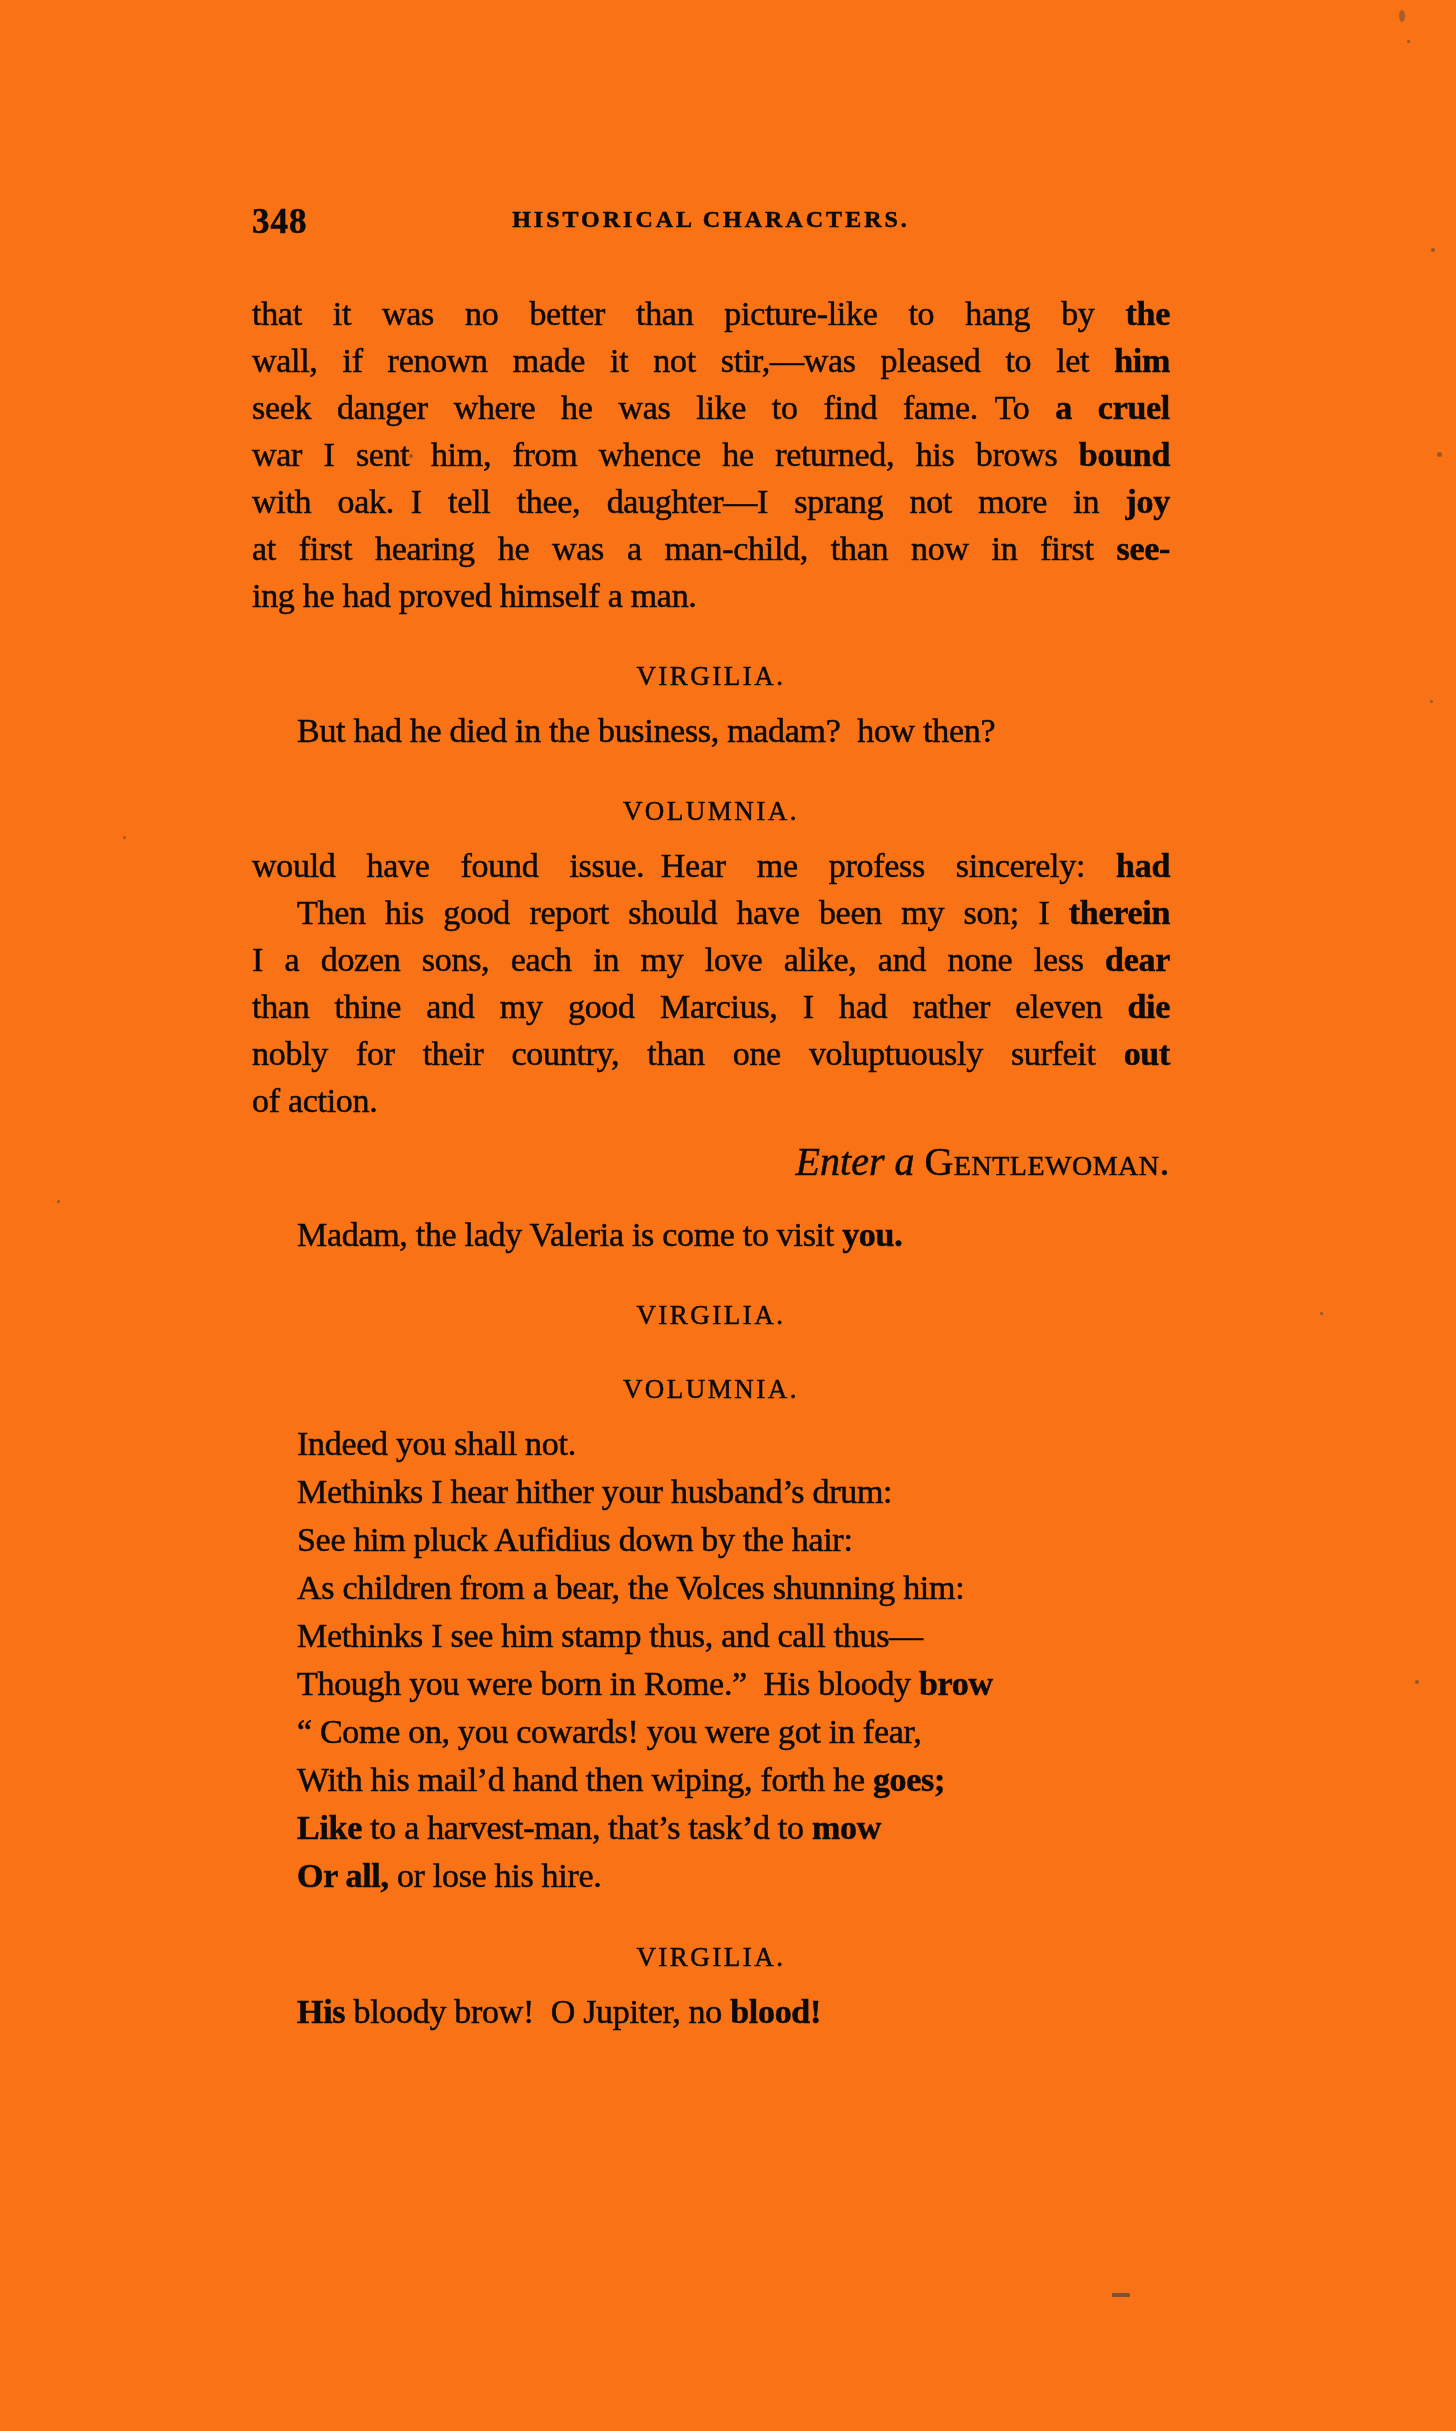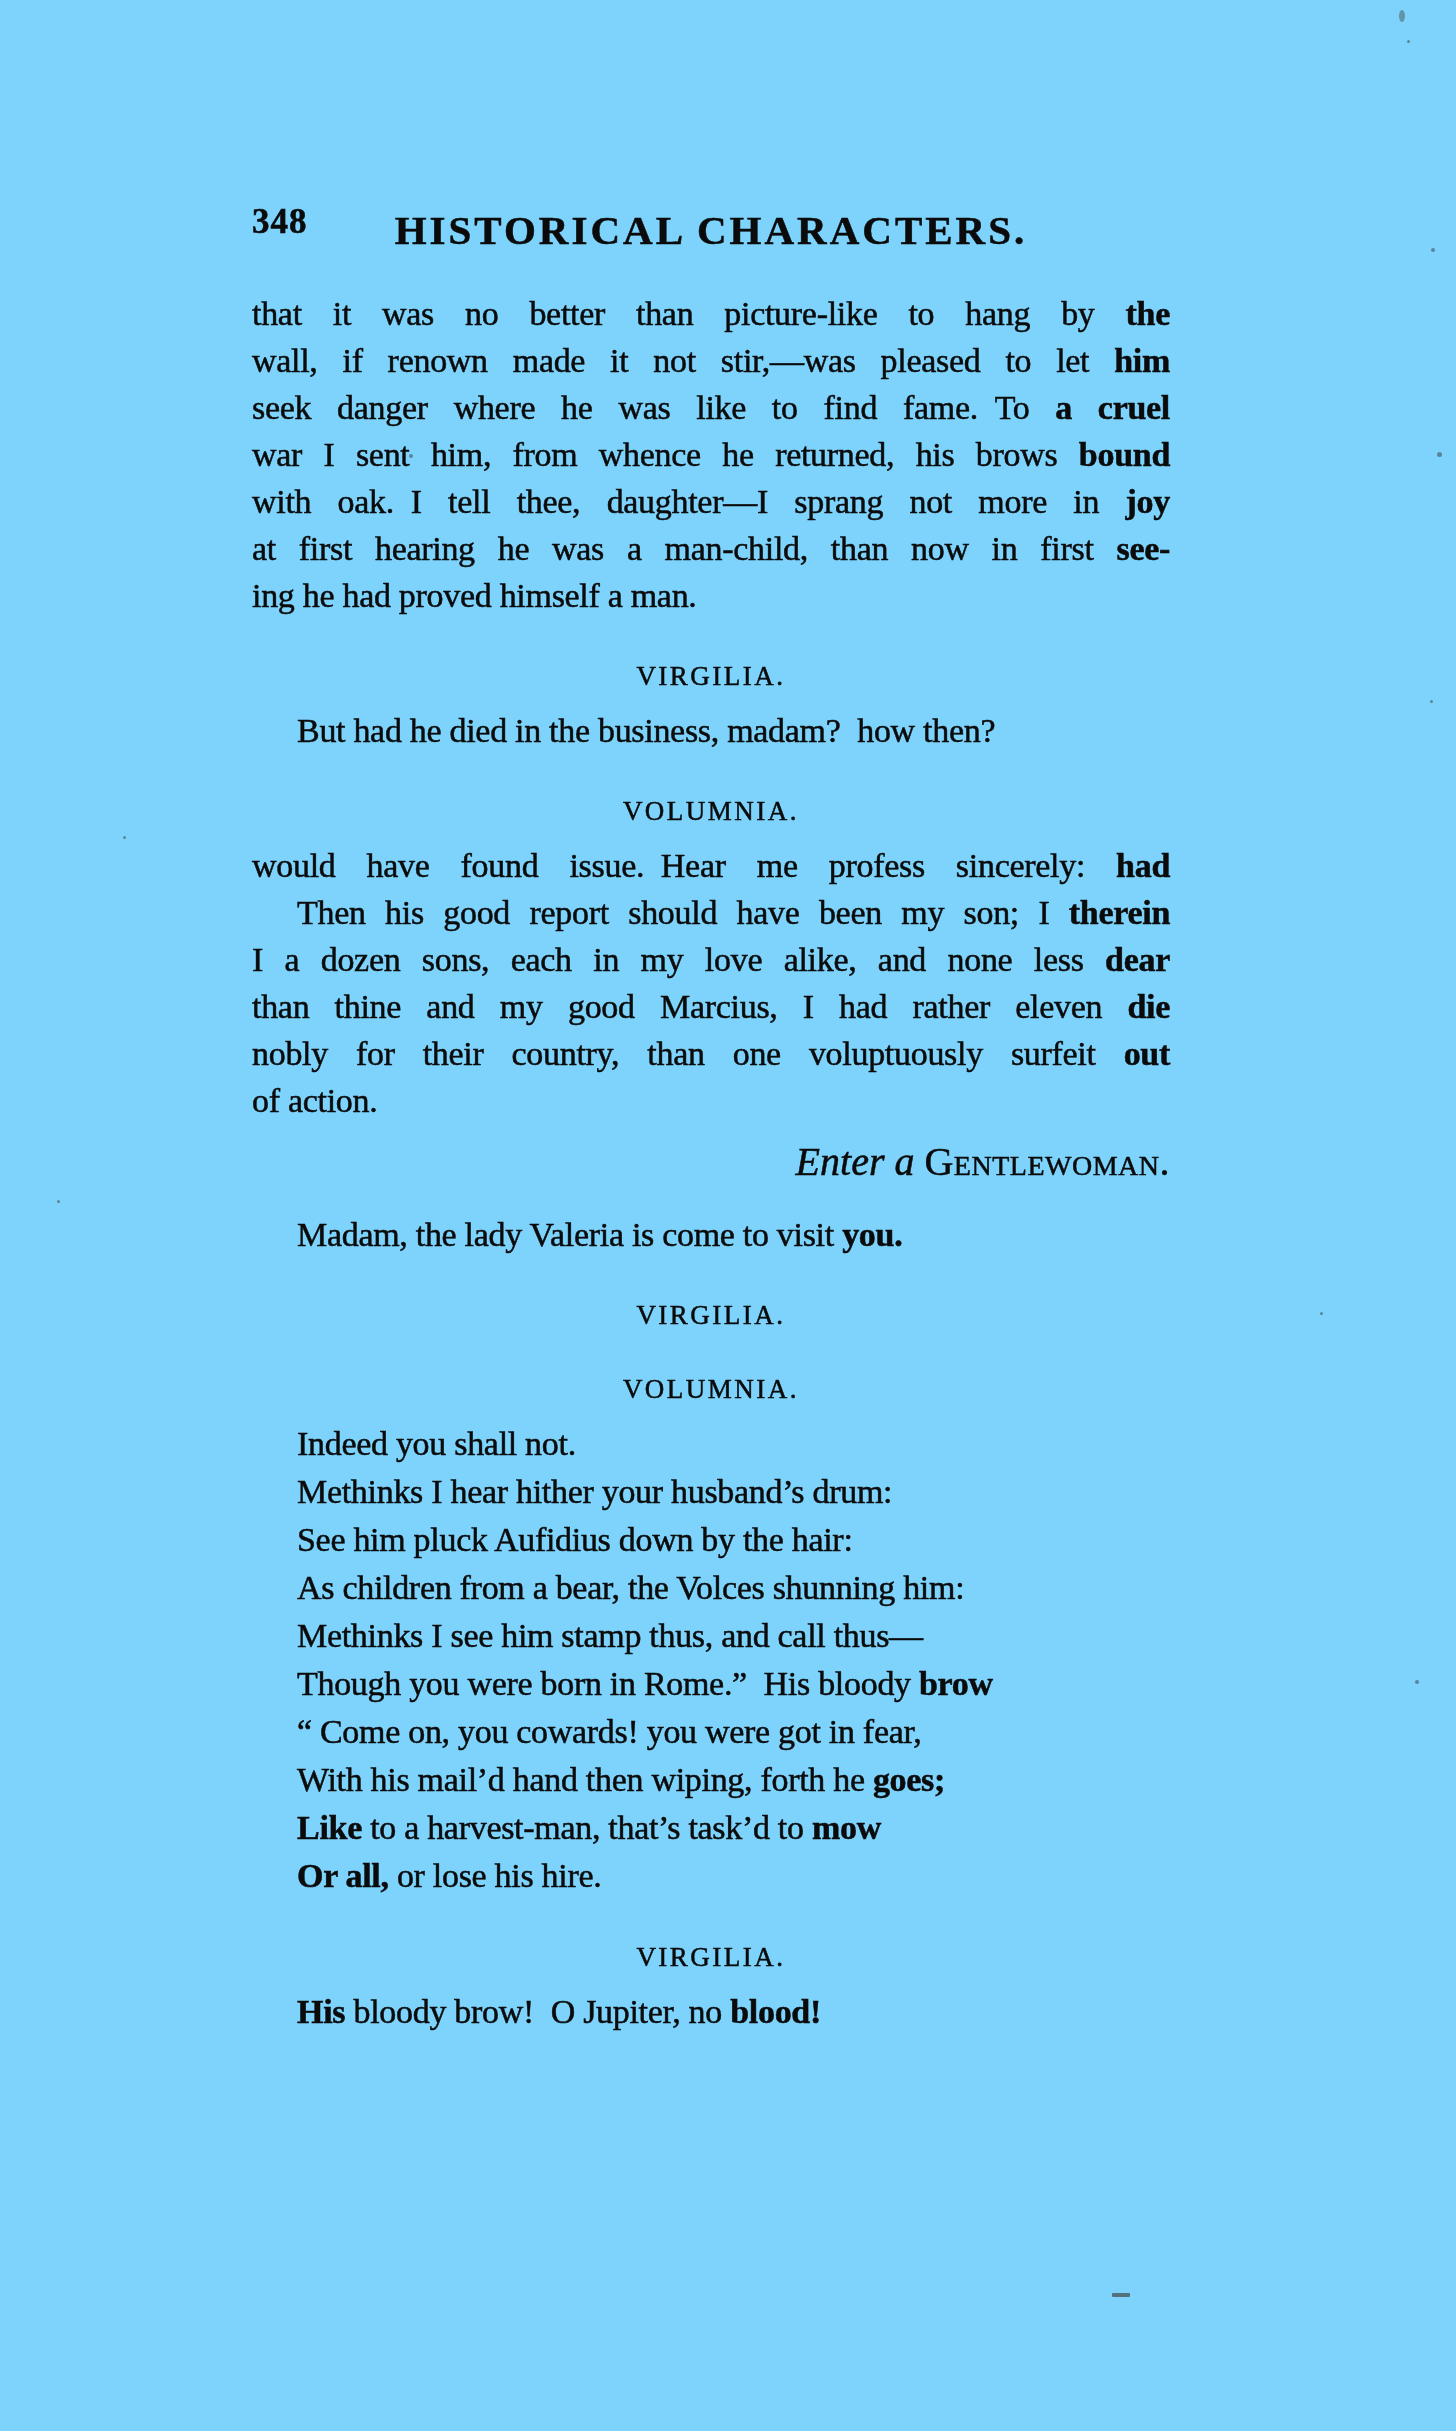--- a/index.html
+++ b/index.html
@@ -1,35 +1,35 @@
 <!DOCTYPE html>
 <html><head>
 <meta charset="utf-8">
 <style>
   html,body{margin:0;padding:0;background:#e8e8e8;}
   .page{
     position:relative;
     width:1456px;height:2431px;
-    background:#7dd3fc;
+    background:#f97316;
     font-family:"Liberation Serif","DejaVu Serif",serif;
     color:#0b0b0b;
     overflow:hidden;
     -webkit-text-stroke:0.5px #0b0b0b;
   }
   .text-block{
     position:absolute;left:252px;top:200px;width:918px;
   }
   .header-row{position:relative;height:46px;}
   .page-num{
     position:absolute;left:0;top:2px;
     font-size:35px;font-weight:bold;letter-spacing:1px;
   }
   .running-title{
     text-align:center;padding-top:6px;
-    font-size:41px;font-weight:bold;letter-spacing:3px;
+    font-size:24px;font-weight:bold;letter-spacing:3px;
   }
   #page-content{padding-top:44px;}
   .para-block,.verse-block{margin:0;}
   .line{
     font-size:34px;line-height:47px;letter-spacing:-0.3px;
     text-align:left;white-space:normal;
   }
   .line.just{text-align:justify;text-align-last:justify;}
   .line.indent{padding-left:45px;}
   .line.verse{padding-left:45px;line-height:48px;}

